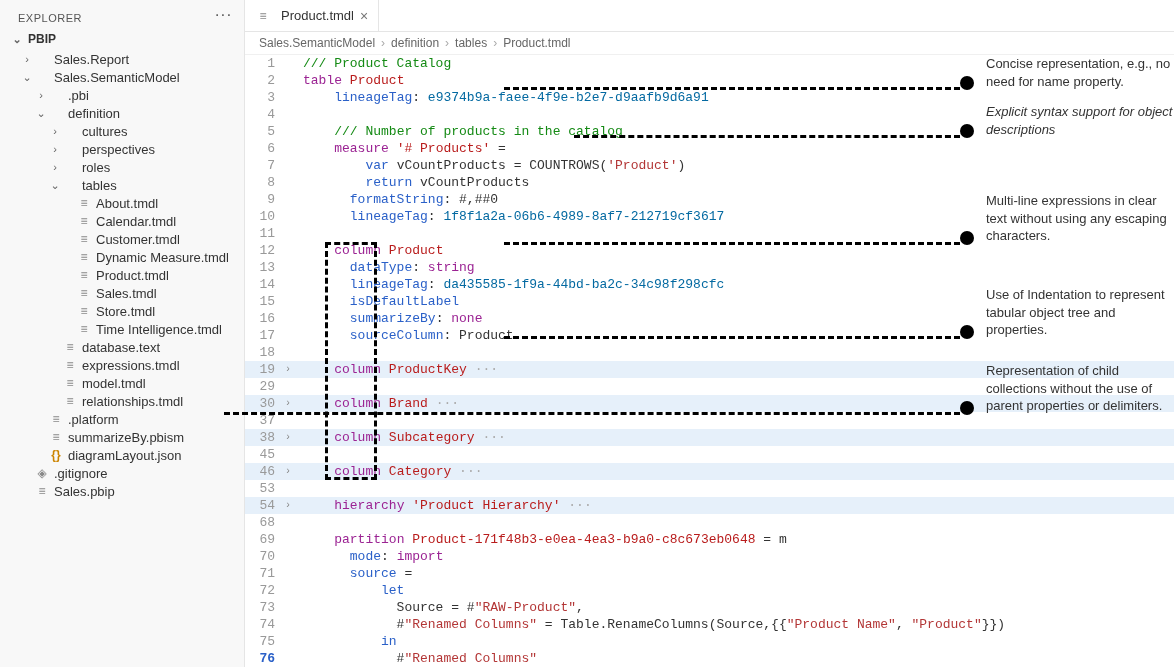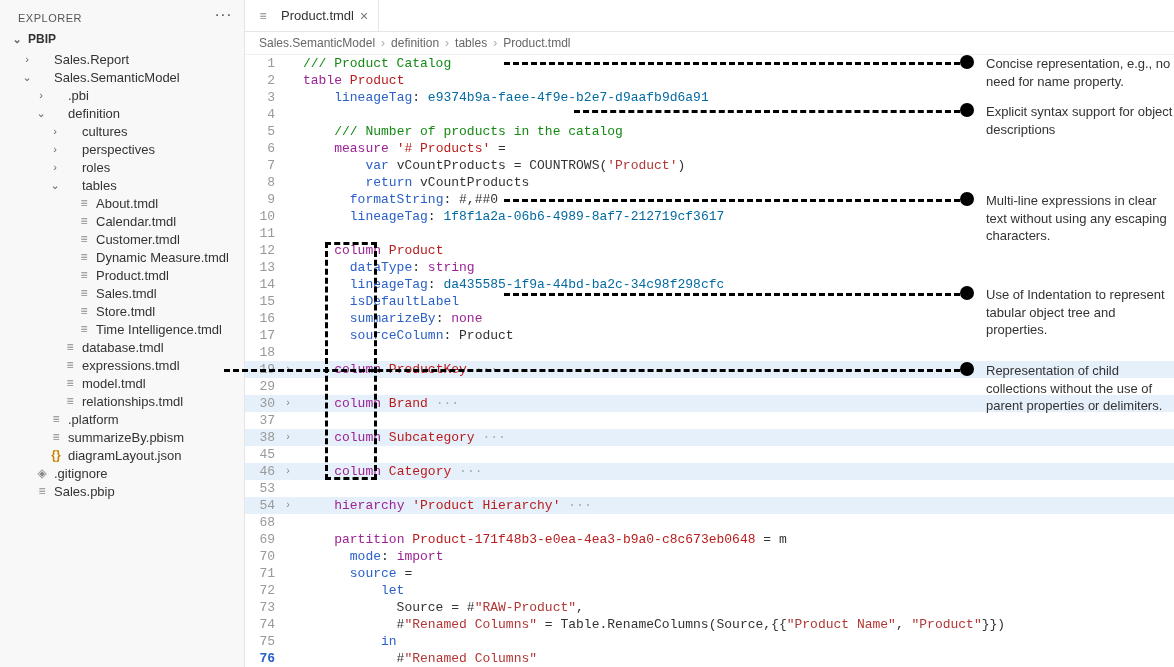--- a/index.html
+++ b/index.html
@@ -30,21 +30,21 @@
 .fold { width: 14px; color: #888; font-size: 10px; text-align: center; }
 .txt { flex: 1; padding-left: 8px; }
 .c-comment { color: #148a14; }
 .c-kw { color: #9b2393; }
 .c-name { color: #b91c1c; }
 .c-prop { color: #2a60c8; }
 .c-guid { color: #0369a1; }
 .c-str { color: #b33636; }
 .c-fold { color: #aaa; }
 .annotations { position: absolute; top: 0; right: 0; width: 420px; pointer-events: none; }
-.ann { position: absolute; display: flex; align-items: flex-start; }
+.ann { position: absolute; display: flex; align-items: flex-end; }
 .ann-line { border-top: 3px dashed #000; flex: 1; margin-top: 7px; }
 .ann-dot { width: 14px; height: 14px; border-radius: 50%; background: #000; margin-top: 0; flex-shrink: 0; }
 .ann-text { width: 200px; font-family: "Segoe UI", sans-serif; font-size: 13px; color: #333; padding-left: 12px; line-height: 1.35; }
 .dash-box { position: absolute; border: 3px dashed #000; pointer-events: none; }
 </style>
 </head>
 <body>
 
 <div class="sidebar">
   <div class="sidebar-header">
@@ -132,21 +132,21 @@
         <span>Store.tmdl</span>
       </div>
       <div class="tree-item" style="padding-left: 62px;">
         <span class="chev"></span>
         <span class="ic ic-file">≡</span>
         <span>Time Intelligence.tmdl</span>
       </div>
       <div class="tree-item" style="padding-left: 48px;">
         <span class="chev"></span>
         <span class="ic ic-file">≡</span>
-        <span>database.tmdl</span>
+        <span>database.text</span>
       </div>
       <div class="tree-item" style="padding-left: 48px;">
         <span class="chev"></span>
         <span class="ic ic-file">≡</span>
         <span>expressions.tmdl</span>
       </div>
       <div class="tree-item" style="padding-left: 48px;">
         <span class="chev"></span>
         <span class="ic ic-file">≡</span>
         <span>model.tmdl</span>
@@ -204,21 +204,21 @@
   <div class="editor">
     <div class="code" id="code"><div class="codeline"><div class="ln">1</div><div class="fold"></div><div class="txt"><span class="c-comment">/// Product Catalog</span></div></div><div class="codeline"><div class="ln">2</div><div class="fold"></div><div class="txt"><span class="c-kw">table</span> <span class="c-name">Product</span></div></div><div class="codeline"><div class="ln">3</div><div class="fold"></div><div class="txt">    <span class="c-prop">lineageTag</span>: <span class="c-guid">e9374b9a-faee-4f9e-b2e7-d9aafb9d6a91</span></div></div><div class="codeline"><div class="ln">4</div><div class="fold"></div><div class="txt"></div></div><div class="codeline"><div class="ln">5</div><div class="fold"></div><div class="txt">    <span class="c-comment">/// Number of products in the catalog</span></div></div><div class="codeline"><div class="ln">6</div><div class="fold"></div><div class="txt">    <span class="c-kw">measure</span> <span class="c-name">'# Products'</span> =</div></div><div class="codeline"><div class="ln">7</div><div class="fold"></div><div class="txt">        <span class="c-prop">var</span> vCountProducts = COUNTROWS(<span class="c-str">'Product'</span>)</div></div><div class="codeline"><div class="ln">8</div><div class="fold"></div><div class="txt">        <span class="c-prop">return</span> vCountProducts</div></div><div class="codeline"><div class="ln">9</div><div class="fold"></div><div class="txt">      <span class="c-prop">formatString</span>: #,##0</div></div><div class="codeline"><div class="ln">10</div><div class="fold"></div><div class="txt">      <span class="c-prop">lineageTag</span>: <span class="c-guid">1f8f1a2a-06b6-4989-8af7-212719cf3617</span></div></div><div class="codeline"><div class="ln">11</div><div class="fold"></div><div class="txt"></div></div><div class="codeline"><div class="ln">12</div><div class="fold"></div><div class="txt">    <span class="c-kw">column</span> <span class="c-name">Product</span></div></div><div class="codeline"><div class="ln">13</div><div class="fold"></div><div class="txt">      <span class="c-prop">dataType</span>: <span class="c-kw">string</span></div></div><div class="codeline"><div class="ln">14</div><div class="fold"></div><div class="txt">      <span class="c-prop">lineageTag</span>: <span class="c-guid">da435585-1f9a-44bd-ba2c-34c98f298cfc</span></div></div><div class="codeline"><div class="ln">15</div><div class="fold"></div><div class="txt">      <span class="c-prop">isDefaultLabel</span></div></div><div class="codeline"><div class="ln">16</div><div class="fold"></div><div class="txt">      <span class="c-prop">summarizeBy</span>: <span class="c-kw">none</span></div></div><div class="codeline"><div class="ln">17</div><div class="fold"></div><div class="txt">      <span class="c-prop">sourceColumn</span>: Product</div></div><div class="codeline"><div class="ln">18</div><div class="fold"></div><div class="txt"></div></div><div class="codeline hl"><div class="ln">19</div><div class="fold">›</div><div class="txt">    <span class="c-kw">column</span> <span class="c-name">ProductKey</span> <span class="c-fold">···</span></div></div><div class="codeline"><div class="ln">29</div><div class="fold"></div><div class="txt"></div></div><div class="codeline hl"><div class="ln">30</div><div class="fold">›</div><div class="txt">    <span class="c-kw">column</span> <span class="c-name">Brand</span> <span class="c-fold">···</span></div></div><div class="codeline"><div class="ln">37</div><div class="fold"></div><div class="txt"></div></div><div class="codeline hl"><div class="ln">38</div><div class="fold">›</div><div class="txt">    <span class="c-kw">column</span> <span class="c-name">Subcategory</span> <span class="c-fold">···</span></div></div><div class="codeline"><div class="ln">45</div><div class="fold"></div><div class="txt"></div></div><div class="codeline hl"><div class="ln">46</div><div class="fold">›</div><div class="txt">    <span class="c-kw">column</span> <span class="c-name">Category</span> <span class="c-fold">···</span></div></div><div class="codeline"><div class="ln">53</div><div class="fold"></div><div class="txt"></div></div><div class="codeline hl"><div class="ln">54</div><div class="fold">›</div><div class="txt">    <span class="c-kw">hierarchy</span> <span class="c-name">'Product Hierarchy'</span> <span class="c-fold">···</span></div></div><div class="codeline"><div class="ln">68</div><div class="fold"></div><div class="txt"></div></div><div class="codeline"><div class="ln">69</div><div class="fold"></div><div class="txt">    <span class="c-kw">partition</span> <span class="c-name">Product-171f48b3-e0ea-4ea3-b9a0-c8c673eb0648</span> = m</div></div><div class="codeline"><div class="ln">70</div><div class="fold"></div><div class="txt">      <span class="c-prop">mode</span>: <span class="c-kw">import</span></div></div><div class="codeline"><div class="ln">71</div><div class="fold"></div><div class="txt">      <span class="c-prop">source</span> =</div></div><div class="codeline"><div class="ln">72</div><div class="fold"></div><div class="txt">          <span class="c-prop">let</span></div></div><div class="codeline"><div class="ln">73</div><div class="fold"></div><div class="txt">            Source = #<span class="c-str">"RAW-Product"</span>,</div></div><div class="codeline"><div class="ln">74</div><div class="fold"></div><div class="txt">            #<span class="c-str">"Renamed Columns"</span> = Table.RenameColumns(Source,{{<span class="c-str">"Product Name"</span>, <span class="c-str">"Product"</span>}})</div></div><div class="codeline"><div class="ln">75</div><div class="fold"></div><div class="txt">          <span class="c-prop">in</span></div></div><div class="codeline"><div class="ln active">76</div><div class="fold"></div><div class="txt">            #<span class="c-str">"Renamed Columns"</span></div></div></div>
     <div class="dash-box" id="dashbox" style="left: 80px; top: 187px; width: 52px; height: 238px;"></div>
   </div>
   <div class="annotations" id="anns">
       <div class="ann" style="top: 55px; left: -250px; right: 0px;">
         <div class="ann-line"></div>
         <div class="ann-dot"></div>
         <div class="ann-text">Concise representation, e.g., no need for name property.</div>
       </div>
-      <div class="ann" style="top: 103px; left: -180px; right: 0px;">
+      <div class="ann" style="top: 103px; left: -180px; right: 0px; font-style: italic;">
         <div class="ann-line"></div>
         <div class="ann-dot"></div>
         <div class="ann-text">Explicit syntax support for object descriptions</div>
       </div>
       <div class="ann" style="top: 192px; left: -250px; right: 0px;">
         <div class="ann-line"></div>
         <div class="ann-dot"></div>
         <div class="ann-text">Multi-line expressions in clear text without using any escaping characters.</div>
       </div>
       <div class="ann" style="top: 286px; left: -250px; right: 0px;">

